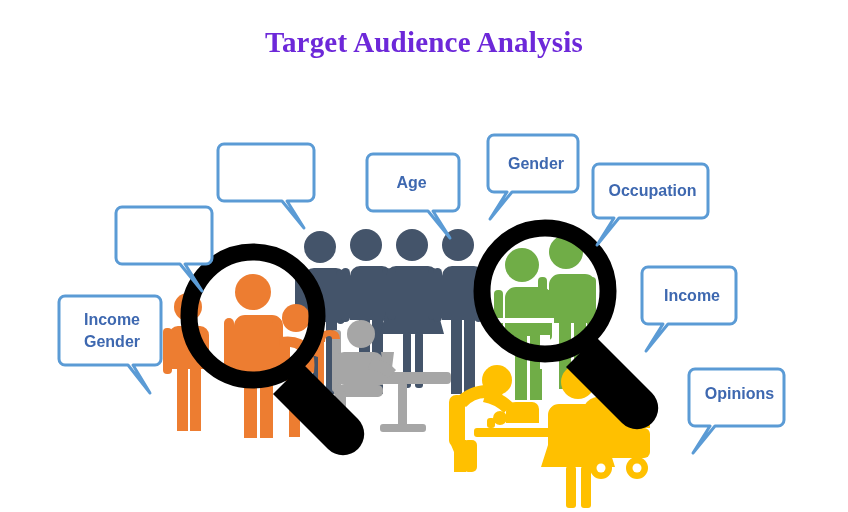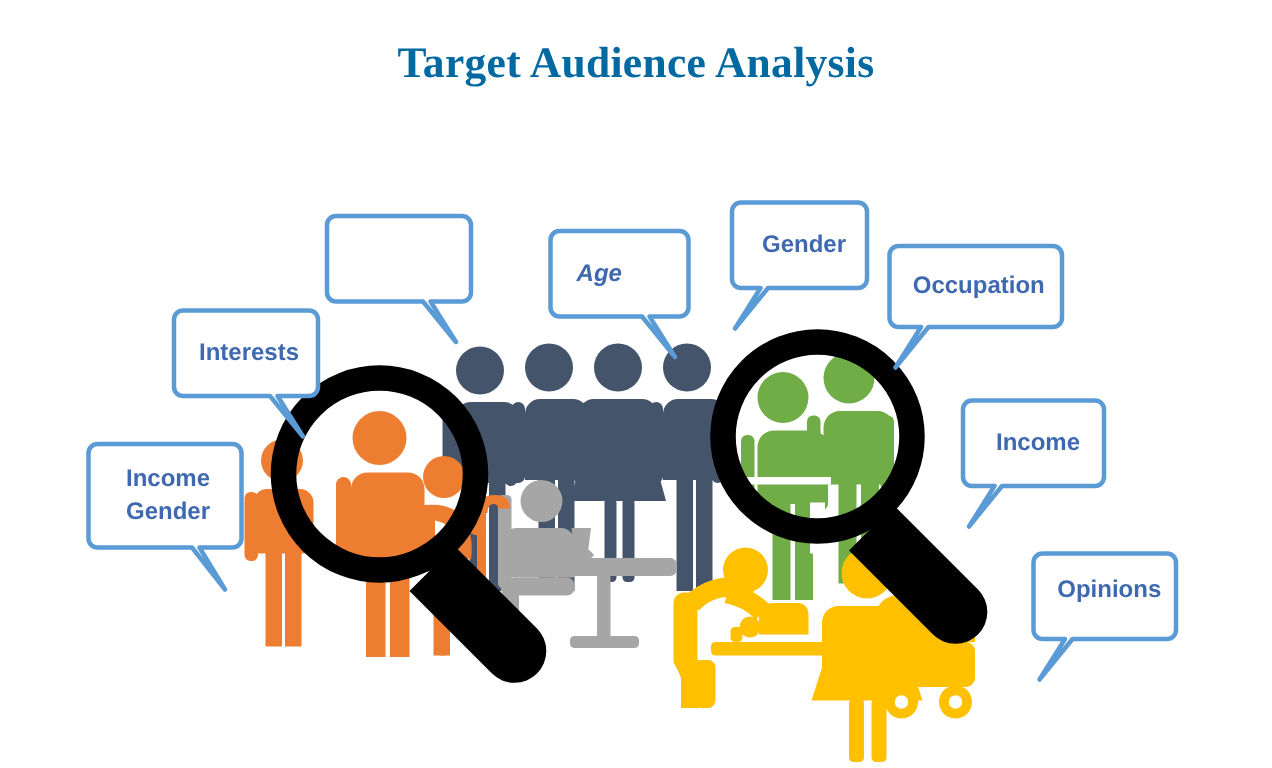--- a/index.html
+++ b/index.html
@@ -18,21 +18,21 @@
   }
   #page-title {
     position: absolute;
     top: 26px;
     left: 0;
     width: 848px;
     text-align: center;
     font-family: "Liberation Serif", serif;
     font-weight: bold;
     font-size: 29px;
-    color: #0369a1;
+    color: #6d28d9;
     letter-spacing: 0.2px;
   }
   .graphic-layer {
     position: absolute;
     top: 0;
     left: 0;
     width: 848px;
     height: 512px;
   }
   .callout {
@@ -197,34 +197,33 @@
       <path d="M4 10 a6 6 0 0 1 6 -6 h90 a6 6 0 0 1 6 6 v57 a6 6 0 0 1 -6 6 h-22 l17 28 l-22 -28 h-63 a6 6 0 0 1 -6 -6 z" fill="#FFFFFF" stroke="#5B9BD5" stroke-width="3" stroke-linejoin="round"></path>
     </svg>
     <div class="callout-text" style="left:6px; top:4px; width:102px; height:69px;">Income
 Gender</div>
   </div>
 
   <div class="callout" style="left:112px; top:203px;">
     <svg width="128" height="92" viewBox="0 0 128 92">
       <path d="M4 10 a6 6 0 0 1 6 -6 h84 a6 6 0 0 1 6 6 v45 a6 6 0 0 1 -6 6 h-21 l17 27 l-22 -27 h-58 a6 6 0 0 1 -6 -6 z" fill="#FFFFFF" stroke="#5B9BD5" stroke-width="3" stroke-linejoin="round"></path>
     </svg>
-    <div class="callout-text" style="left:6px; top:4px; width:96px; height:57px;">Interests</div>
   </div>
 
   <div class="callout" style="left:214px; top:140px;">
     <svg width="128" height="92" viewBox="0 0 128 92">
       <path d="M4 10 a6 6 0 0 1 6 -6 h84 a6 6 0 0 1 6 6 v45 a6 6 0 0 1 -6 6 h-21 l17 27 l-22 -27 h-58 a6 6 0 0 1 -6 -6 z" fill="#FFFFFF" stroke="#5B9BD5" stroke-width="3" stroke-linejoin="round"></path>
     </svg>
   </div>
 
   <div class="callout" style="left:363px; top:150px;">
     <svg width="126" height="92" viewBox="0 0 126 92">
       <path d="M4 10 a6 6 0 0 1 6 -6 h80 a6 6 0 0 1 6 6 v45 a6 6 0 0 1 -6 6 h-20 l17 27 l-22 -27 h-55 a6 6 0 0 1 -6 -6 z" fill="#FFFFFF" stroke="#5B9BD5" stroke-width="3" stroke-linejoin="round"></path>
     </svg>
-    <div class="callout-text" style="left:2px; top:4px; width:69px; height:57px;font-style:italic;">Age</div>
+    <div class="callout-text" style="left:14px; top:4px; width:69px; height:57px;">Age</div>
   </div>
 
   <div class="callout" style="left:589px; top:160px;">
     <svg width="146" height="90" viewBox="0 0 146 90">
       <path d="M4 10 a6 6 0 0 1 6 -6 h103 a6 6 0 0 1 6 6 v42 a6 6 0 0 1 -6 6 h-83 l-22 27 l17 -27 h-15 a6 6 0 0 1 -6 -6 z" fill="#FFFFFF" stroke="#5B9BD5" stroke-width="3" stroke-linejoin="round"></path>
     </svg>
     <div class="callout-text" style="left:8px; top:4px; width:111px; height:54px;">Occupation</div>
   </div>
 
   <div class="callout" style="left:484px; top:131px;">

